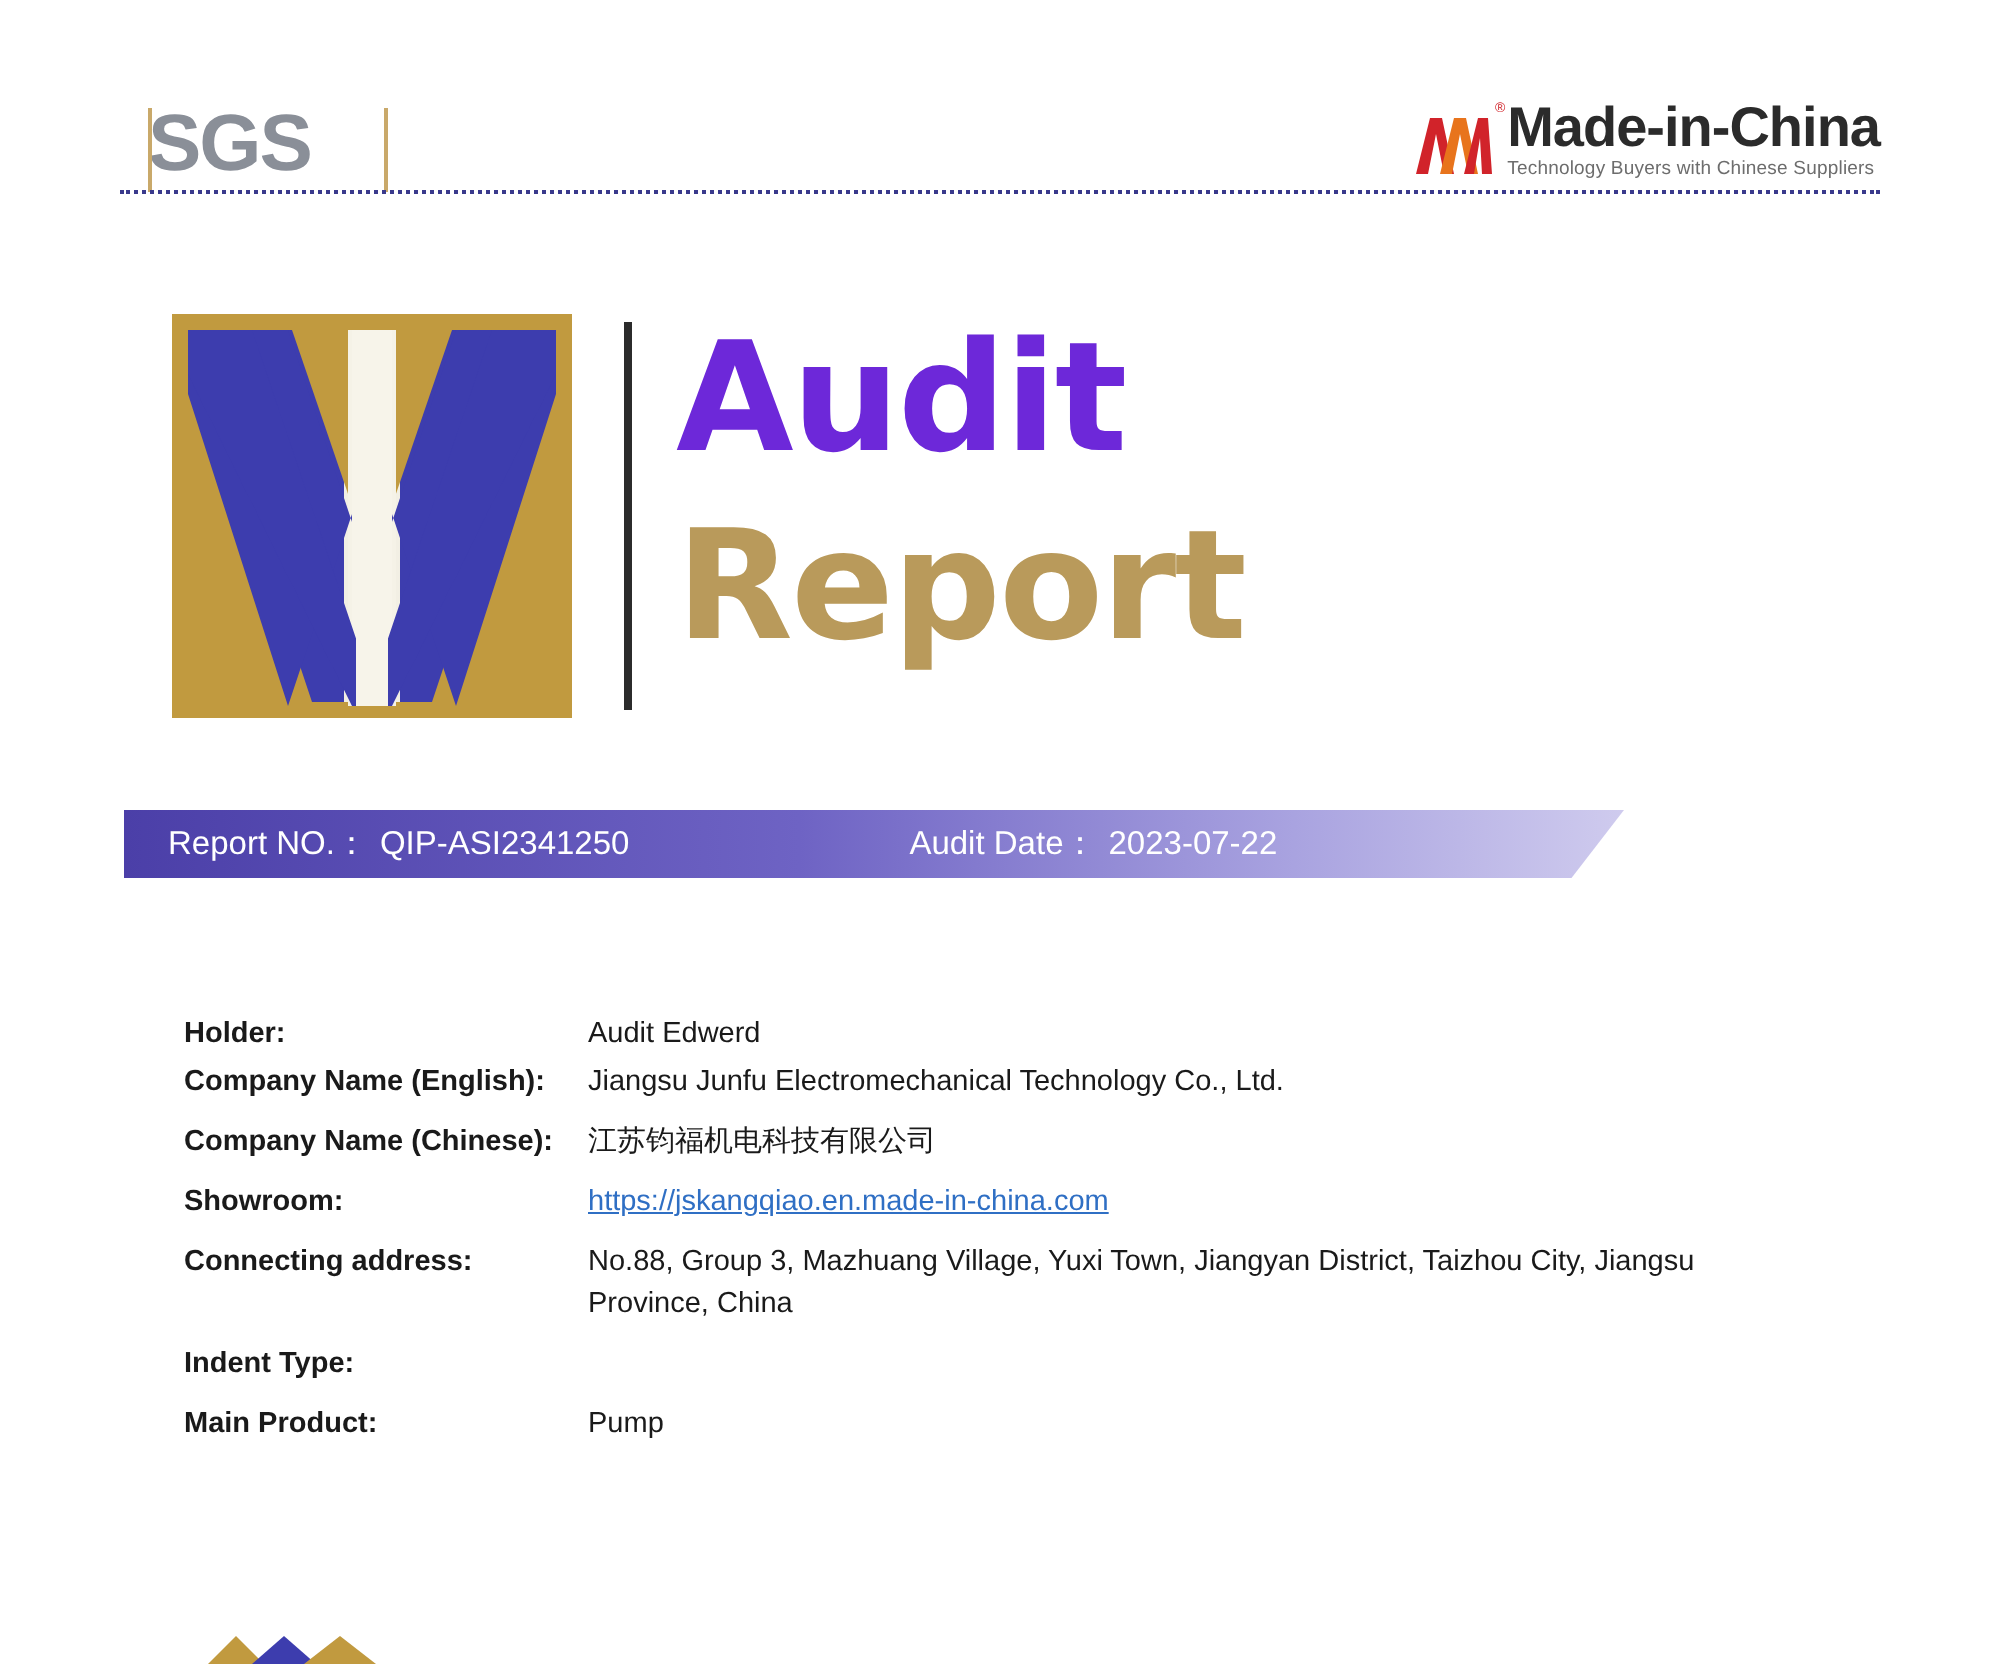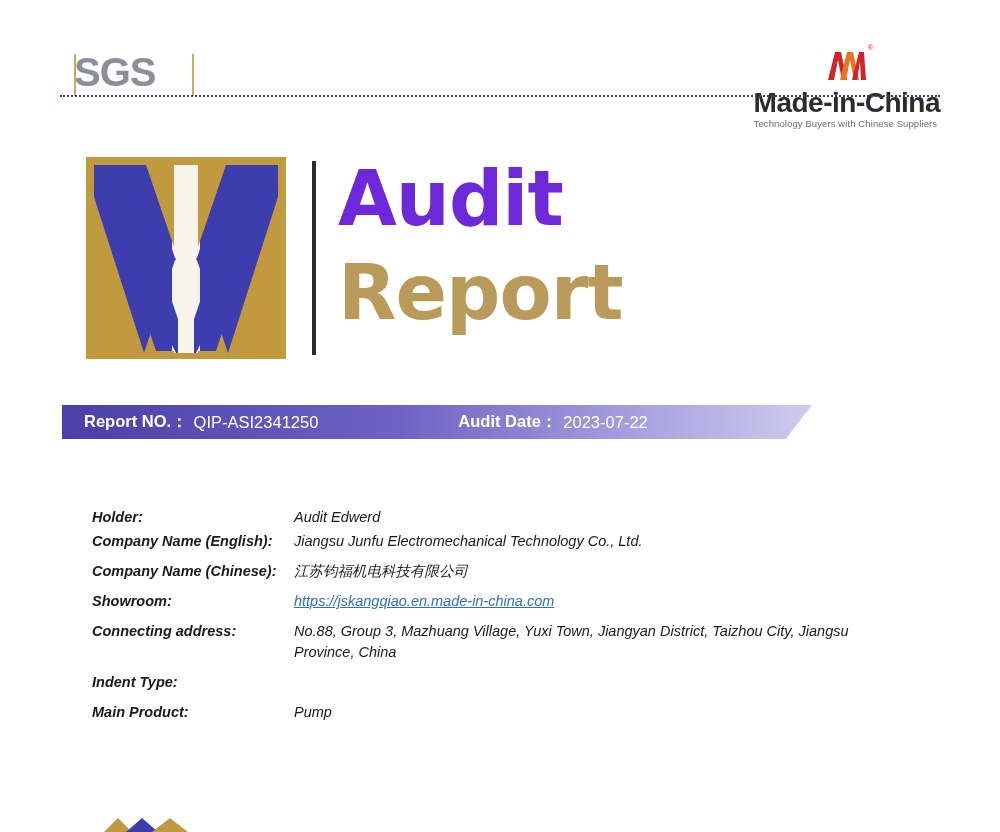--- a/index.html
+++ b/index.html
@@ -64,21 +64,20 @@
   }
 
   .mic-logo {
     position: absolute;
     right: 0px;
     top: 6px;
     height: 48px;
     display: flex;
     align-items: center;
     gap: 8px;
-    flex-direction: column;
   }
   .mic-mark {
     position: relative;
     width: 38px;
     height: 34px;
   }
   .mic-reg {
     position: absolute;
     right: -7px;
     top: -2px;
@@ -179,33 +178,32 @@
   .banner-row {
     position: absolute;
     inset: 0;
     display: flex;
     align-items: center;
     color: #ffffff;
     font-size: 16.5px;
     padding-left: 22px;
     box-sizing: border-box;
   }
-  .banner-label { font-weight: bold; }
+  .banner-label { font-weight: normal; }
   .banner-value { margin-left: 6px; }
   .banner-gap { width: 140px; }
 
   
   .info {
     position: absolute;
     left: 92px;
     top: 507px;
     width: 800px;
     font-size: 14.5px;
     color: #1a1a1a;
-    font-style: italic;
   }
   .info-row {
     display: flex;
     align-items: flex-start;
     margin-bottom: 9px;
   }
   .info-label {
     width: 202px;
     flex: 0 0 202px;
     font-weight: bold;

